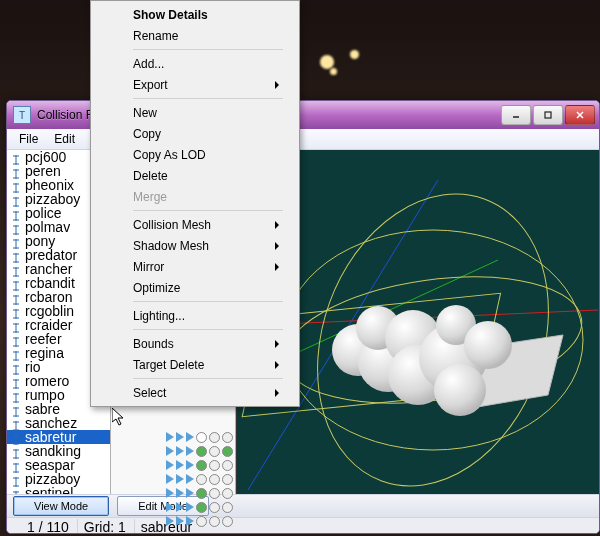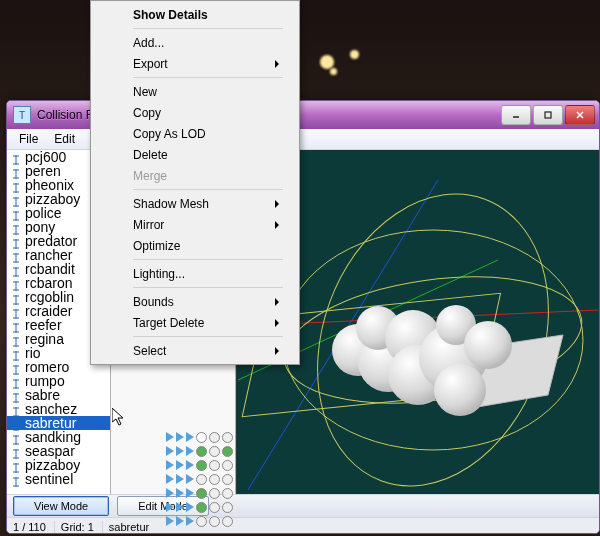--- a/index.html
+++ b/index.html
@@ -23,21 +23,21 @@
   .listpane .item.sel{background:#1a63c8;color:#fff;}
   .midpane{width:124px;background:#f8f8f8;border-right:1px solid #b0b0b0;position:relative;}
   .iconrow{position:absolute;right:2px;display:flex;gap:2px;}
   .iconrow .sph{width:9px;height:9px;border-radius:50%;}
   .iconrow .tri{width:0;height:0;border-top:5px solid transparent;border-bottom:5px solid transparent;}
   .viewport{flex:1;background:#0b3a38;position:relative;overflow:hidden;border-left:1px solid #333;}
   .viewport svg{position:absolute;inset:0;width:100%;height:100%;}
   .bottombar{height:22px;background:linear-gradient(180deg,#f3f4f9,#dfe2ec);border-top:1px solid #cfd4e0;display:flex;align-items:center;padding-left:6px;gap:8px;}
   .btn{height:18px;border:1px solid #8a9bbd;border-radius:2px;background:linear-gradient(180deg,#fff,#e2e8f4);padding:0 20px;font-size:11px;display:flex;align-items:center;}
   .btn.active{border-color:#2a5fb0;background:linear-gradient(180deg,#e8f2ff,#c8ddf8);box-shadow:inset 0 0 0 1px #9fc4f0;}
-  .statusbar{height:18px;background:#ecedf2;border-top:1px solid #cfd4e0;display:flex;align-items:center;font-size:11px;padding-left:6px;gap:6px;}
+  .statusbar{height:18px;background:#ecedf2;border-top:1px solid #cfd4e0;display:flex;align-items:center;font-size:14px;padding-left:20px;gap:6px;}
   .statusbar .seg{border-right:1px solid #cfd4e0;padding-right:8px;}
   .ctxmenu{position:absolute;left:90px;top:0;width:180px;background:#f0f0f0;border:1px solid #9a9a9a;box-shadow:2px 3px 6px rgba(0,0,0,.35);padding:3px 14px;z-index:50;}
   .ctxmenu .mitem{height:21px;display:flex;align-items:center;padding-left:28px;padding-right:18px;font-size:12px;position:relative;white-space:nowrap;}
   .ctxmenu .mitem.bold{font-weight:bold;}
   .ctxmenu .mitem.disabled{color:#9a9a9a;}
   .ctxmenu .sep{height:1px;background:#d0d0d0;margin:3px 2px 3px 28px;}
   .ctxmenu .mitem .arrow{position:absolute;right:6px;top:50%;transform:translateY(-50%);width:0;height:0;border-top:4px solid transparent;border-bottom:4px solid transparent;border-left:4px solid #000;}
   .cursor{position:absolute;left:112px;top:408px;z-index:60;pointer-events:none;}
 </style>
 </head>
@@ -117,20 +117,28 @@
               </svg></span>
             <span>pizzaboy</span>
           </div>
           <div class="item">
             <span class="ticon"><svg width="10" height="10">
                 <line x1="5" y1="0" x2="5" y2="10" stroke="#2a68b0" stroke-width="1"></line>
                 <line x1="2" y1="1" x2="8" y2="1" stroke="#2a68b0" stroke-width="1"></line>
                 <line x1="2" y1="9" x2="8" y2="9" stroke="#2a68b0" stroke-width="1"></line>
               </svg></span>
             <span>police</span>
+          </div>
+          <div class="item">
+            <span class="ticon"><svg width="10" height="10">
+                <line x1="5" y1="0" x2="5" y2="10" stroke="#2a68b0" stroke-width="1"></line>
+                <line x1="2" y1="1" x2="8" y2="1" stroke="#2a68b0" stroke-width="1"></line>
+                <line x1="2" y1="9" x2="8" y2="9" stroke="#2a68b0" stroke-width="1"></line>
+              </svg></span>
+            <span>polmav</span>
           </div>
           <div class="item">
             <span class="ticon"><svg width="10" height="10">
                 <line x1="5" y1="0" x2="5" y2="10" stroke="#2a68b0" stroke-width="1"></line>
                 <line x1="2" y1="1" x2="8" y2="1" stroke="#2a68b0" stroke-width="1"></line>
                 <line x1="2" y1="9" x2="8" y2="9" stroke="#2a68b0" stroke-width="1"></line>
               </svg></span>
             <span>pony</span>
           </div>
           <div class="item">
@@ -384,20 +392,23 @@
       <span class="seg">Grid: 1</span>
       <span>sabretur</span>
     </div>
 
   </div>
 
   <div class="ctxmenu" id="ctxmenu">
       <div class="mitem bold">
         <span>Show Details</span>
       </div>
+      <div class="mitem">
+        <span>Rename</span>
+      </div>
       <div class="sep"></div>
       <div class="mitem">
         <span>Add...</span>
       </div>
       <div class="mitem">
         <span>Export</span>
         <span class="arrow"></span>
       </div>
       <div class="sep"></div>
       <div class="mitem">
@@ -409,20 +420,24 @@
       <div class="mitem">
         <span>Copy As LOD</span>
       </div>
       <div class="mitem">
         <span>Delete</span>
       </div>
       <div class="mitem disabled">
         <span>Merge</span>
       </div>
       <div class="sep"></div>
+      <div class="mitem">
+        <span>Collision Mesh</span>
+        <span class="arrow"></span>
+      </div>
       <div class="mitem">
         <span>Shadow Mesh</span>
         <span class="arrow"></span>
       </div>
       <div class="mitem">
         <span>Mirror</span>
         <span class="arrow"></span>
       </div>
       <div class="mitem">
         <span>Optimize</span>

